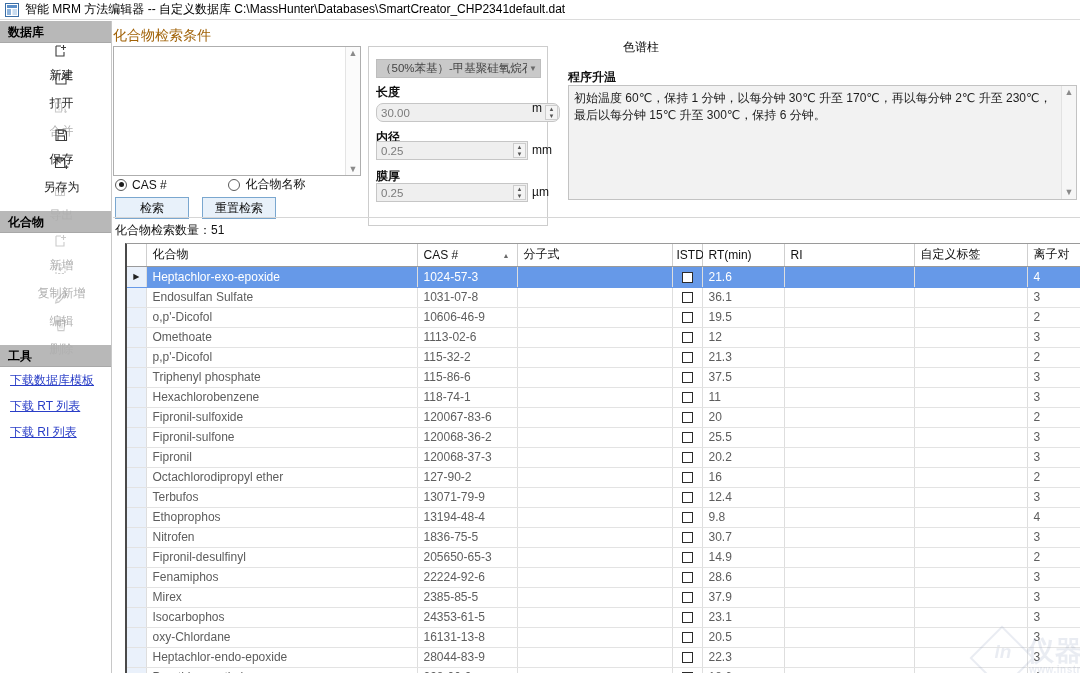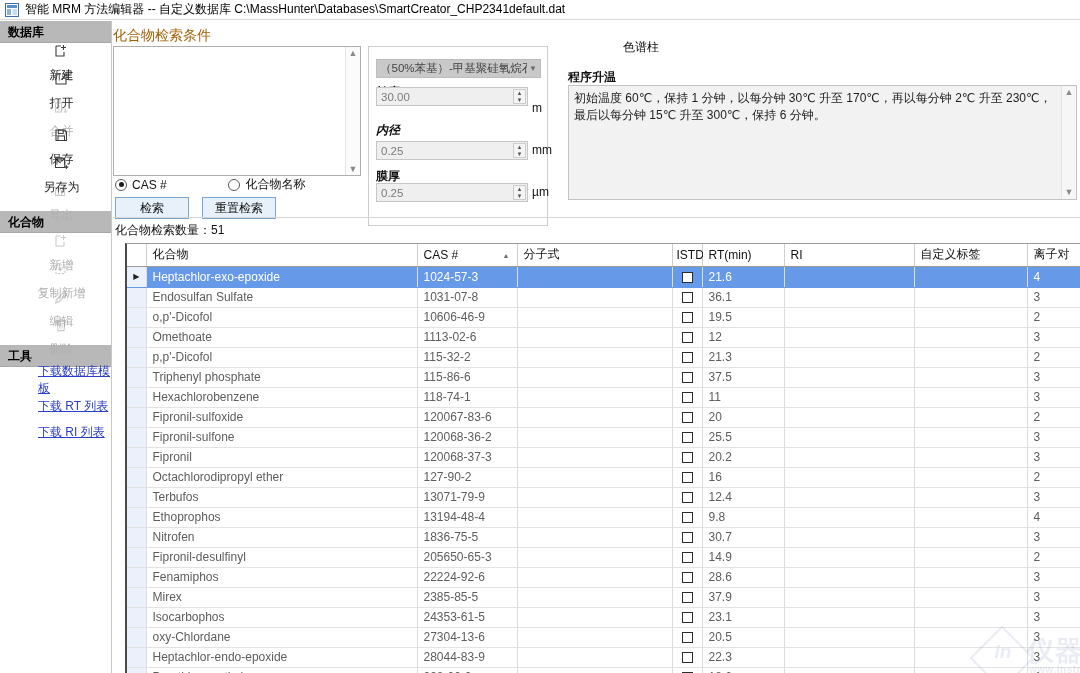--- a/index.html
+++ b/index.html
@@ -40,21 +40,21 @@
     height:28px; display:flex; align-items:center; gap:7px;
     padding-left:12px; font-size:12px; color:#1b1b1b; box-sizing:border-box;
     cursor:default;
     flex-direction:column;
   }
   .side-item.disabled { color:#b0b0b0; }
   .side-item .ico { width:17px; height:17px; flex:0 0 auto; display:block; }
   .side-item.disabled .ico { opacity:.45; }
   .tool-link {
     height:26px; display:flex; align-items:center; padding-left:10px;
-    font-size:12px; color:#2a3ec7; text-decoration:underline; cursor:pointer;margin-left:28px;
+    font-size:12px; color:#2a3ec7; text-decoration:underline; cursor:pointer;
   }
 
   
   .main { position:absolute; left:113px; top:21px; width:967px; height:652px; background:#fff; }
 
   .panel-label { font-size:14px; color:#a16207; }
 
   
   .search-group { position:absolute; left:0px; top:6px; width:250px; }
   .search-textarea {
@@ -354,30 +354,30 @@
 
     <div class="col-group">
       <div class="group-legend">色谱柱</div>
 
       <div class="combo">
         <span class="cv">（50%苯基）-甲基聚硅氧烷石英</span>
         <span class="carr">▼</span>
       </div>
 
       <div class="fld-label" style="left:7px; top:37px;">长度</div>
-      <div class="spin" style="left:7px; top:40px; width:152px;">
+      <div class="spin" style="left:7px; top:56px; width:184px;border-radius:7px;">
         <span>30.00</span>
         <span class="sp">
             <i>▲</i>
             <i>▼</i>
           </span>
       </div>
       <div class="unit" style="left:163px; top:54px;">m</div>
 
-      <div class="fld-label" style="left:7px; top:75px;font-style:italic;">内径</div>
+      <div class="fld-label" style="left:7px; top:82px;">内径</div>
       <div class="spin" style="left:7px; top:94px; width:152px;">
         <span>0.25</span>
         <span class="sp">
             <i>▲</i>
             <i>▼</i>
           </span>
       </div>
       <div class="unit" style="left:163px; top:96px;">mm</div>
 
       <div class="fld-label" style="left:7px; top:121px;">膜厚</div>
@@ -627,21 +627,21 @@
               <td></td>
               <td style="text-align: center; padding: 0px;"><span class="chk"></span></td>
               <td>23.1</td>
               <td></td>
               <td></td>
               <td style="border-right:none">3</td>
             </tr>
             <tr>
               <td class="selcell"></td>
               <td>oxy-Chlordane</td>
-              <td>27304-13-6</td>
+              <td>16131-13-8</td>
               <td></td>
               <td style="text-align: center; padding: 0px;"><span class="chk"></span></td>
               <td>20.5</td>
               <td></td>
               <td></td>
               <td style="border-right:none">3</td>
             </tr>
             <tr>
               <td class="selcell"></td>
               <td>Heptachlor-endo-epoxide</td>

